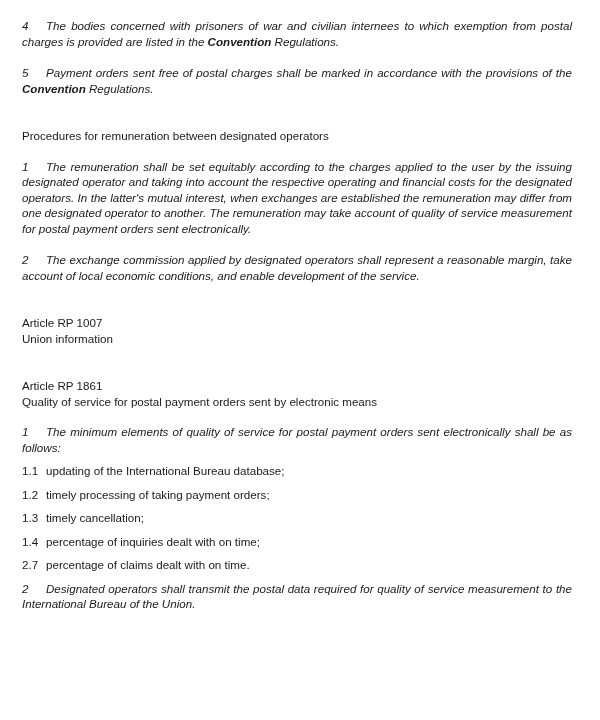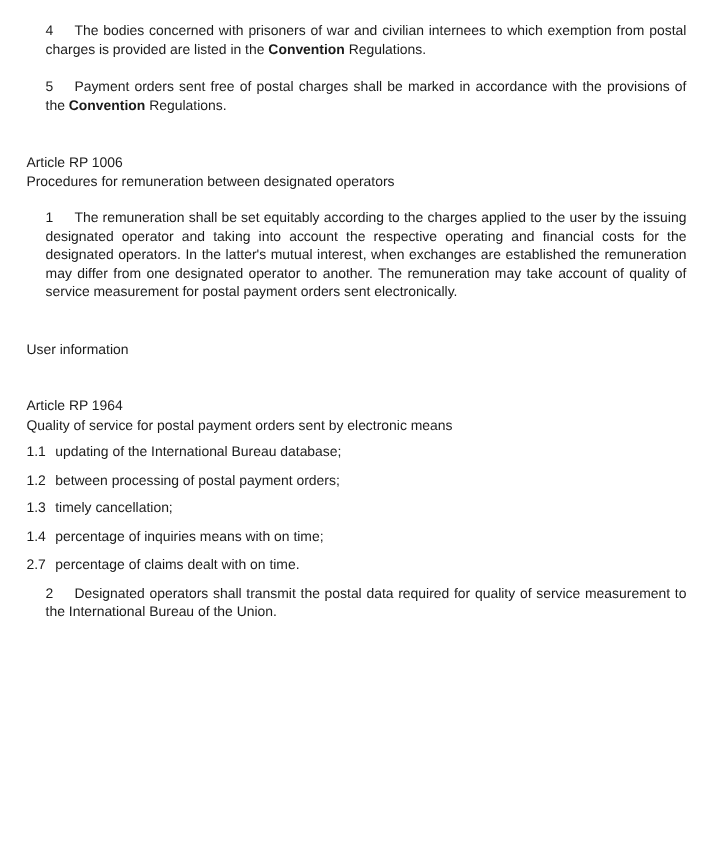--- a/index.html
+++ b/index.html
@@ -15,22 +15,23 @@
       font-size: 11.6px;
       line-height: 15.5px;
       color: #1a1a1a;
     }
     .page {
       position: relative;
       padding: 18px 28px 0 22px;
       width: 550px;
     }
     .para {
-      margin: 0 0 16px 16px;
+      margin: 0 0 16px 0;
       text-align: justify;
+      font-style: italic;
     }
     .num {
       display: inline-block;
       width: 24px;
     }
     .article {
       margin: 32px 0 15px 0;
     }
     .article-title, .article-sub {
       display: block;
@@ -53,51 +54,57 @@
 
   <p class="para">
     <span class="num">4</span><span>The bodies concerned with prisoners of war and civilian internees to which exemption from postal charges is provided are listed in the </span><b>Convention</b><span> Regulations.</span>
   </p>
 
   <p class="para">
     <span class="num">5</span><span>Payment orders sent free of postal charges shall be marked in accordance with the provisions of the </span><b>Convention</b><span> Regulations.</span>
   </p>
 
   <div class="article">
-    <span class="article-title">Article RP 1006</span>
     <span class="article-sub">Procedures for remuneration between designated operators</span>
   </div>
 
   <p class="para">
     <span class="num">1</span><span>The remuneration shall be set equitably according to the charges applied to the user by the issuing designated operator and taking into account the respective operating and financial costs for the designated operators. In the latter's mutual interest, when exchanges are established the remuneration may differ from one designated operator to another. The remuneration may take account of quality of service measurement for postal payment orders sent electronically.</span>
   </p>
+  <p class="para">
+    <span class="num">2</span><span>The exchange commission applied by designated operators shall represent a reasonable margin, take account of local economic conditions, and enable development of the service.</span>
+  </p>
 
   <div class="article">
-    <span class="article-sub">User information</span>
+    <span class="article-title">Article RP 1007</span>
+    <span class="article-sub">Union information</span>
   </div>
 
 
   <div class="article">
-    <span class="article-title">Article RP 1964</span>
+    <span class="article-title">Article RP 1861</span>
     <span class="article-sub">Quality of service for postal payment orders sent by electronic means</span>
   </div>
 
+  <p class="para">
+    <span class="num">1</span><span>The minimum elements of quality of service for postal payment orders sent electronically shall be as follows:</span>
+  </p>
 
   <div class="list-block">
     <div class="list-item">
       <span class="num">1.1</span><span>updating of the International Bureau database;</span>
     </div>
     <div class="list-item">
-      <span class="num">1.2</span><span>between processing of postal payment orders;</span>
+      <span class="num">1.2</span><span>timely processing of taking payment orders;</span>
     </div>
     <div class="list-item">
       <span class="num">1.3</span><span>timely cancellation;</span>
     </div>
     <div class="list-item">
-      <span class="num">1.4</span><span>percentage of inquiries means with on time;</span>
+      <span class="num">1.4</span><span>percentage of inquiries dealt with on time;</span>
     </div>
     <div class="list-item">
       <span class="num">2.7</span><span>percentage of claims dealt with on time.</span>
     </div>
   </div>
 
   <p class="para">
     <span class="num">2</span><span>Designated operators shall transmit the postal data required for quality of service measurement to the International Bureau of the Union.</span>
   </p>
 

